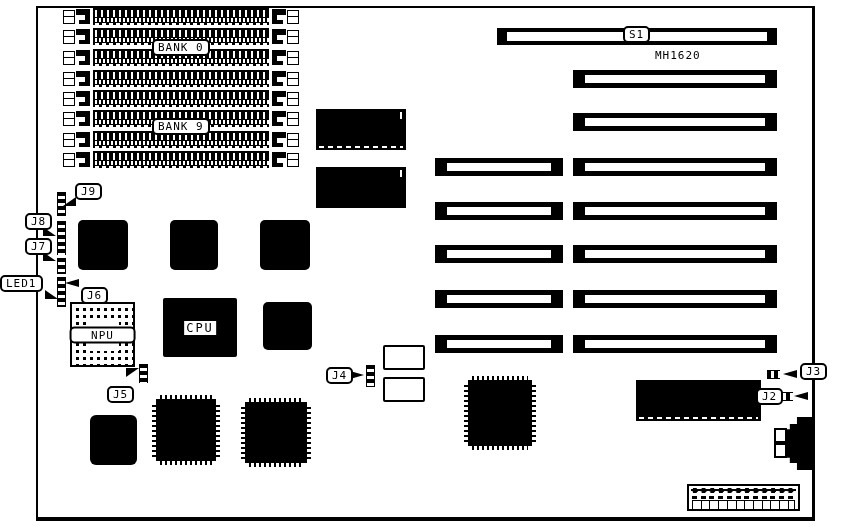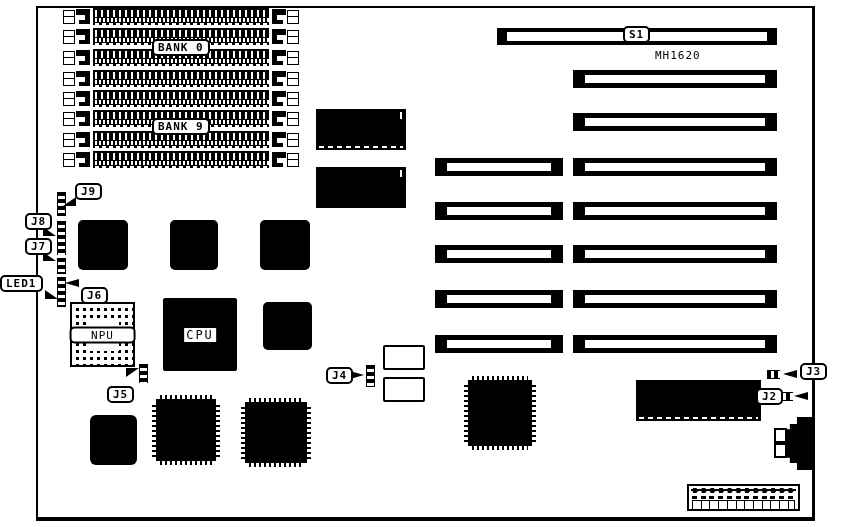--- a/index.html
+++ b/index.html
@@ -25,21 +25,21 @@
   .s-body { position:absolute; left:30px; right:30px; top:0; height:17px; background-color:#000;
     background-image:
       repeating-linear-gradient(90deg, #fff 0 2px, transparent 2px 6px),
       repeating-linear-gradient(90deg, #fff 0 2px, transparent 2px 4px),
       repeating-linear-gradient(90deg, #fff 0 4px, transparent 4px 7px);
     background-size:100% 7px, 100% 4px, 100% 2px;
     background-position:2px 2px, 2px 10px, 2px 15px;
     background-repeat:no-repeat; }
   
   .boxlabel { position:absolute; background:#fff; border:2px solid #000; border-radius:5px;
-    font-size:11px; line-height:13px; padding:0 4px; letter-spacing:1px; z-index:6; white-space:nowrap;font-weight:bold; }
+    font-size:11px; line-height:13px; padding:0 4px; letter-spacing:1px; z-index:6; white-space:nowrap; }
   .plainlabel { position:absolute; font-size:11px; line-height:12px; letter-spacing:1px; z-index:3; }
   .tail { position:absolute; width:0; height:0; z-index:5; }
   .tail.dl { border-right:13px solid #000; border-top:9px solid transparent; }
   .tail.dr { border-left:13px solid #000; border-top:9px solid transparent; }
   .tail.ur { border-left:13px solid #000; border-bottom:9px solid transparent; }
   .tail.pl { border-right:14px solid #000; border-top:4px solid transparent; border-bottom:4px solid transparent; }
   .tail.pr { border-left:14px solid #000; border-top:4px solid transparent; border-bottom:4px solid transparent; }
   
   .slot { position:absolute; background:#000; height:18px; }
   .slot::after { content:""; position:absolute; left:12px; right:12px; top:5px; bottom:5px; background:#fff; }
@@ -169,21 +169,21 @@
     </div>
   <div class="rom" style="left:316px;top:167px;width:90px;height:41px">
       <div class="notch"></div>
     </div>
 
   <div class="chip sq" style="left:78px;top:220px;width:50px;height:50px"></div>
   <div class="chip sq" style="left:170px;top:220px;width:48px;height:50px"></div>
   <div class="chip sq" style="left:260px;top:220px;width:50px;height:50px"></div>
   <div class="chip sq" style="left:263px;top:302px;width:49px;height:48px"></div>
 
-  <div class="chip" style="left:163px;top:298px;width:74px;height:73px;border-radius:2px">
+  <div class="chip" style="left:163px;top:298px;width:74px;height:59px;border-radius:2px">
     <div class="cpu-label">CPU</div>
   </div>
 
   <div class="pga" style="left:70px;top:302px;width:61px;height:61px">
     <div class="pga-center"></div>
     <div class="npu-label">NPU</div>
   </div>
 
   <div class="jstrip-v" style="left:57px;top:192px;height:24px"></div>
   <div class="jstrip-v" style="left:57px;top:221px;height:34px"></div>

